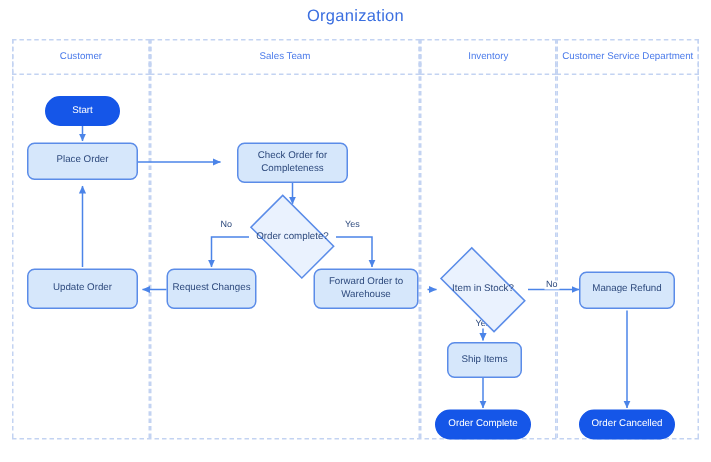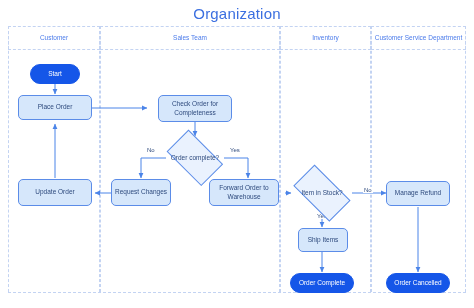--- a/index.html
+++ b/index.html
@@ -16,21 +16,21 @@
     height: 308px;
     background: #ffffff;
     overflow: hidden;
   }
   #diagram-title {
     position: absolute;
     left: 0;
     top: 5px;
     width: 474px;
     text-align: center;
-    font-size: 15px;
+    font-size: 11px;
     color: #3b6fe0;
     letter-spacing: 0.2px;
   }
 
   
   .lane-col {
     position: absolute;
     top: 26px;
     height: 266px;
     border-left: 1px dashed #c3d3f2;

